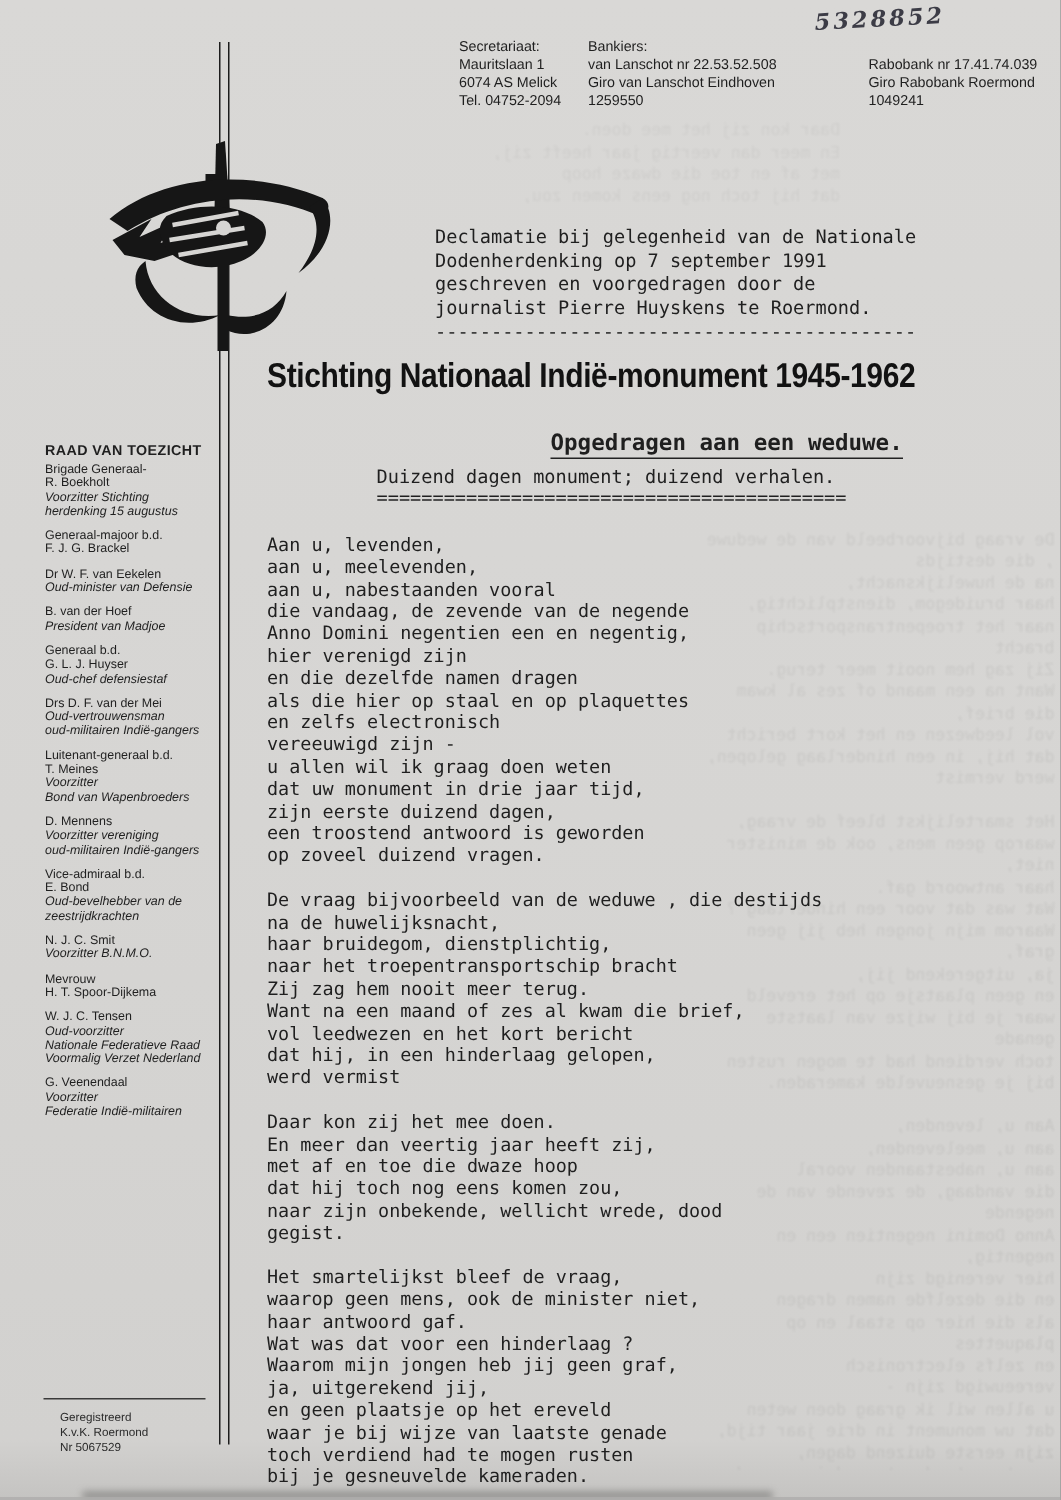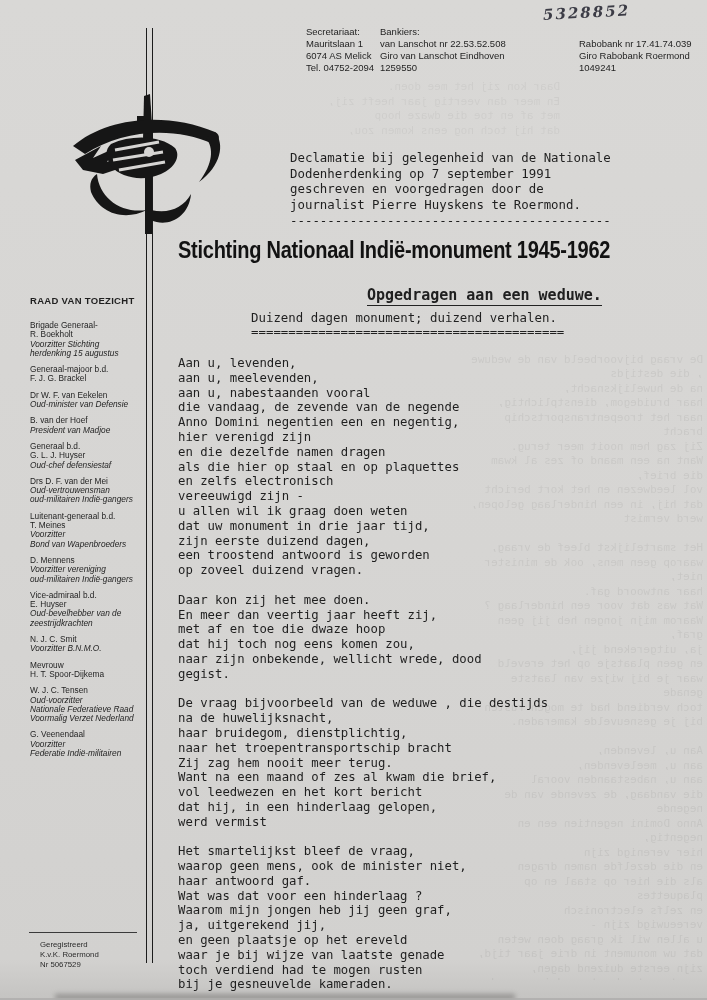--- a/index.html
+++ b/index.html
@@ -12,21 +12,21 @@
   .mono{font-family:"DejaVu Sans Mono", monospace;}
 
   .handwritten{
     position:absolute; left:543px; top:2px; width:150px;
     font-family:"DejaVu Serif", serif; font-style:italic; font-weight:bold;
     font-size:15px; letter-spacing:2px; color:#3c3c46; transform:rotate(-3deg);
   }
 
   .contact{position:absolute; top:26px; left:0; width:707px; font-size:9.5px; line-height:12px;}
   .contact .col{position:absolute; top:0;}
-  .col-sec{left:306px;} .col-bank{left:380px;} .col-rabo{left:550px; top:12px !important;margin-left:29px;}
+  .col-sec{left:306px;} .col-bank{left:392px;} .col-rabo{left:550px; top:12px !important;margin-left:29px;}
 
   .vline{
     position:absolute; left:146px; top:28px; height:935px; width:5px;
     border-left:1.5px solid #1c1c1c; border-right:1.5px solid #1c1c1c;
   }
   .logo{position:absolute; left:63px; top:82px;}
 
   .declamatie{position:absolute; left:290px; top:150px; font-size:12.4px; line-height:15.5px;}
   .declamatie .divider{margin-top:1px; letter-spacing:0;}
 
@@ -36,21 +36,21 @@
     transform:scaleX(.87); transform-origin:0 50%;
   }
   .dedication{position:absolute; left:367px; top:286px; font-size:15px;font-weight:bold;}
   .dedication span{border-bottom:1.2px solid #222; padding-bottom:1px;}
 
   .poem-heading{position:absolute; left:251px; top:311px; font-size:12.4px; line-height:13.5px;}
   .poem{position:absolute; left:178px; top:356px; font-size:12.3px; line-height:14.8px;}
   .stanza{margin:0 0 14.8px 0; white-space:pre-line;}
 
   .sidebar{position:absolute; left:30px; top:295px; width:138px;}
-  .sb-heading{font-size:9.5px; font-weight:bold; letter-spacing:.3px; margin-bottom:15px;}
+  .sb-heading{font-size:9.5px; font-weight:bold; letter-spacing:.3px; margin-bottom:2px;}
   .member{margin-bottom:7px; font-size:8.3px; line-height:9.3px;}
   .m-name{white-space:pre-line;}
   .m-role{white-space:pre-line; font-style:italic;}
   .m-role:empty{display:none;}
 
   .hrule{position:absolute; left:29px; top:932px; width:108px; border-top:1px solid #3a3a3a;}
   .registration{position:absolute; left:40px; top:940px; font-size:7.8px; line-height:9.8px; color:#2b2b2b;}
 
   .ghost{
     position:absolute; color:#30302e; transform:scaleX(-1); filter:blur(.6px);
@@ -183,36 +183,36 @@
 en die dezelfde namen dragen
 als die hier op staal en op plaquettes
 en zelfs electronisch
 vereeuwigd zijn -
 u allen wil ik graag doen weten
 dat uw monument in drie jaar tijd,
 zijn eerste duizend dagen,
 een troostend antwoord is geworden
 op zoveel duizend vragen.</div>
 
-      <div class="stanza">Daar kon zij het mee doen.
-En meer dan veertig jaar heeft zij,
-met af en toe die dwaze hoop
-dat hij toch nog eens komen zou,
-naar zijn onbekende, wellicht wrede, dood
-gegist.</div>
-
       <div class="stanza">De vraag bijvoorbeeld van de weduwe , die destijds
 na de huwelijksnacht,
 haar bruidegom, dienstplichtig,
 naar het troepentransportschip bracht
 Zij zag hem nooit meer terug.
 Want na een maand of zes al kwam die brief,
 vol leedwezen en het kort bericht
 dat hij, in een hinderlaag gelopen,
 werd vermist</div>
+
+      <div class="stanza">Daar kon zij het mee doen.
+En meer dan veertig jaar heeft zij,
+met af en toe die dwaze hoop
+dat hij toch nog eens komen zou,
+naar zijn onbekende, wellicht wrede, dood
+gegist.</div>
 
       <div class="stanza">Het smartelijkst bleef de vraag,
 waarop geen mens, ook de minister niet,
 haar antwoord gaf.
 Wat was dat voor een hinderlaag ?
 Waarom mijn jongen heb jij geen graf,
 ja, uitgerekend jij,
 en geen plaatsje op het ereveld
 waar je bij wijze van laatste genade
 toch verdiend had te mogen rusten
@@ -266,21 +266,21 @@
         </div>
 
         <div class="member">
           <div class="m-name">D. Mennens</div>
           <div class="m-role">Voorzitter vereniging
 oud-militairen Indië-gangers</div>
         </div>
 
         <div class="member">
           <div class="m-name">Vice-admiraal b.d.
-E. Huyser</div>
+E. Bond</div>
           <div class="m-role">Oud-bevelhebber van de
 zeestrijdkrachten</div>
         </div>
 
         <div class="member">
           <div class="m-name">N. J. C. Smit</div>
           <div class="m-role">Voorzitter B.N.M.O.</div>
         </div>
 
         <div class="member">

